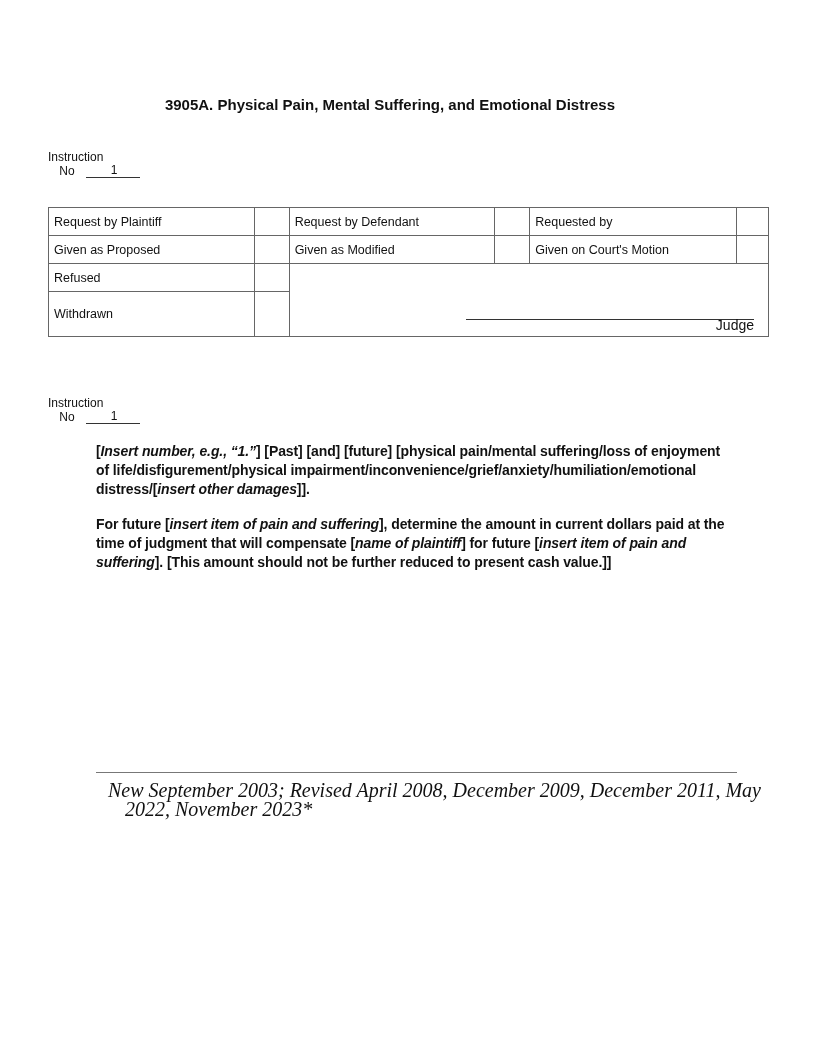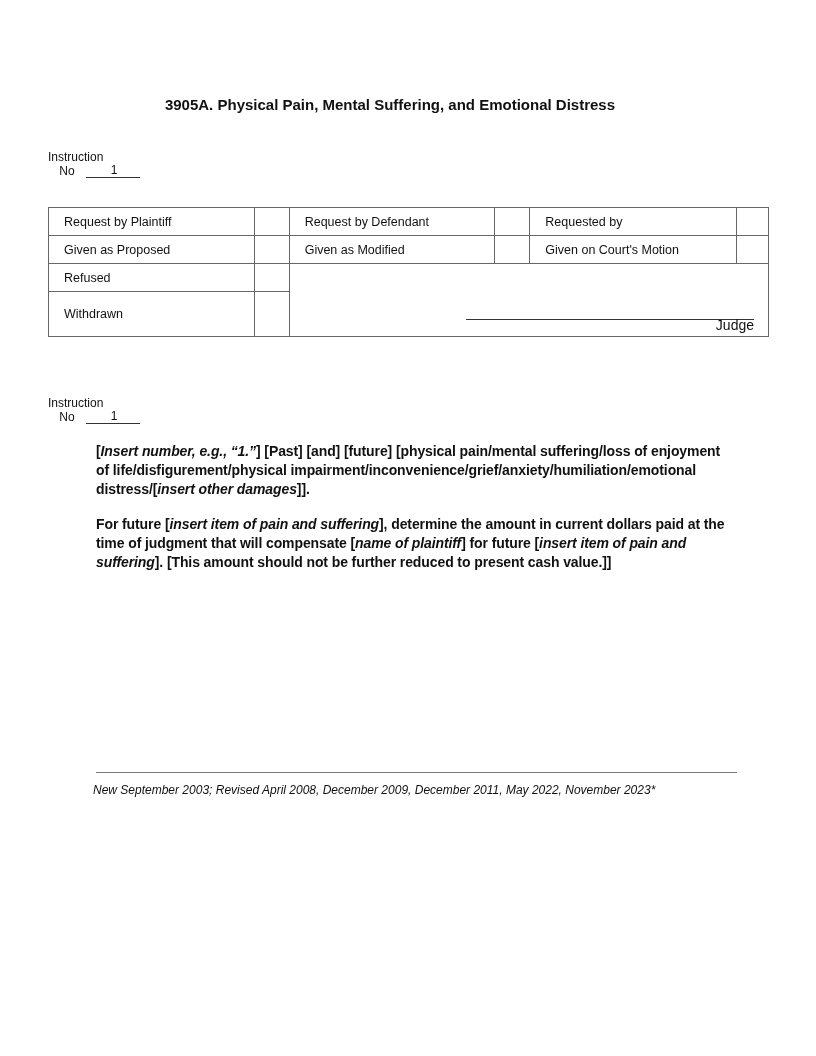--- a/index.html
+++ b/index.html
@@ -18,21 +18,21 @@
     .instr .no-label { width: 38px; text-align: center; }
     .instr .no-val {
       display: inline-block; width: 52px; border-bottom: 1px solid #333;
       text-align: center; line-height: 13px; padding-left: 2px;
     }
     table.req {
       position: absolute; left: 48px; top: 207px; width: 721px;
       border-collapse: collapse; font-size: 12.5px;
     }
     table.req td {
-      border: 1px solid #666; padding: 0 15px; height: 27px; vertical-align: middle;
+      border: 1px solid #666; padding: 0 5px; height: 27px; vertical-align: middle;
     }
     table.req td.box { width: 24px; padding: 0; }
     table.req tr.tall td { height: 44px; }
     .judge-cell { position: relative; }
     .judge-line {
       position: absolute; right: 14px; bottom: 16px; width: 288px;
       border-top: 1px solid #333;
     }
     .judge-label {
       position: absolute; right: 14px; bottom: 3px; font-size: 14px;
@@ -42,23 +42,23 @@
       font-family: "Liberation Sans", sans-serif; font-weight: bold;
       font-size: 14px; line-height: 19px; letter-spacing: -0.1px;
     }
     .body-text p { margin: 0 0 16px 0; }
     .body-text i { font-style: italic; }
     .rule {
       position: absolute; left: 96px; top: 772px; width: 641px;
       border-top: 1px solid #777;
     }
     .history {
-      position: absolute; left: 93px; top: 781px; width: 650px;
-      font-family: Liberation Sans, sans-serif; font-style: italic;
-      font-size: 12px; line-height: 19px;
+      position: absolute; left: 108px; top: 781px; width: 650px;
+      font-family: Liberation Serif, serif; font-style: italic;
+      font-size: 20px; line-height: 19px;
       padding-left: 17px; text-indent: -17px;
     }
   </style>
 </head>
 <body>
 
 <div class="title">
   <div>3905A. Physical Pain, Mental Suffering, and Emotional Distress</div>
 </div>
 

